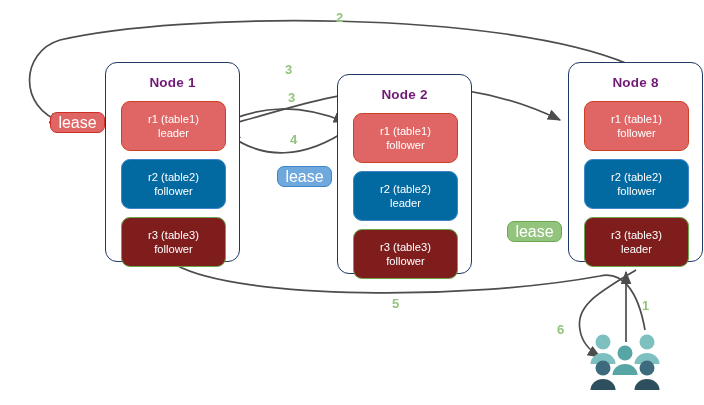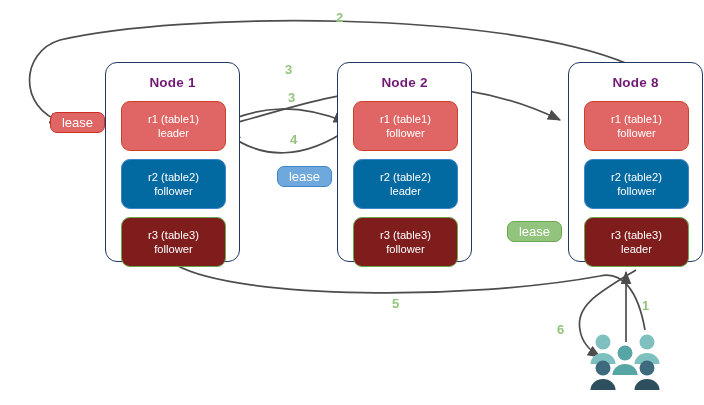--- a/index.html
+++ b/index.html
@@ -60,21 +60,21 @@
   .rep-green { background: #7f1d1d; border: 1.6px solid #6aa84f; }
 
   .lease {
     position: absolute;
     box-sizing: border-box;
     border-radius: 7px;
     display: flex;
     align-items: center;
     justify-content: center;
     color: #ffffff;
-    font-size: 13px;
+    font-size: 16px;
   }
   .lease-red   { background: #e06666; border: 1.6px solid #cc2f26; }
   .lease-blue  { background: #6fa8dc; border: 1.6px solid #3d85c8; }
   .lease-green { background: #93c47d; border: 1.6px solid #6aa84f; }
 
   .step-label {
     position: absolute;
     font-size: 13px;
     font-weight: bold;
     color: #93c47d;
@@ -127,21 +127,21 @@
       <span class="rline">r2 (table2)</span>
       <span class="rline">follower</span>
     </div>
 
     <div class="replica rep-green" style="left:15px; top:154px; width:105px; height:50px;">
       <span class="rline">r3 (table3)</span>
       <span class="rline">follower</span>
     </div>
   </div>
 
-  <div class="node-box" style="left:337px; top:62px; width:135px; height:200px;">
+  <div class="node-box" style="left:337px; top:74px; width:135px; height:200px;">
     <div class="node-title" style="top:12px;">Node 2</div>
 
     <div class="replica rep-red" style="left:15px; top:38px; width:105px; height:50px;">
       <span class="rline">r1 (table1)</span>
       <span class="rline">follower</span>
     </div>
 
     <div class="replica rep-blue" style="left:15px; top:96px; width:105px; height:50px;">
       <span class="rline">r2 (table2)</span>
       <span class="rline">leader</span>

